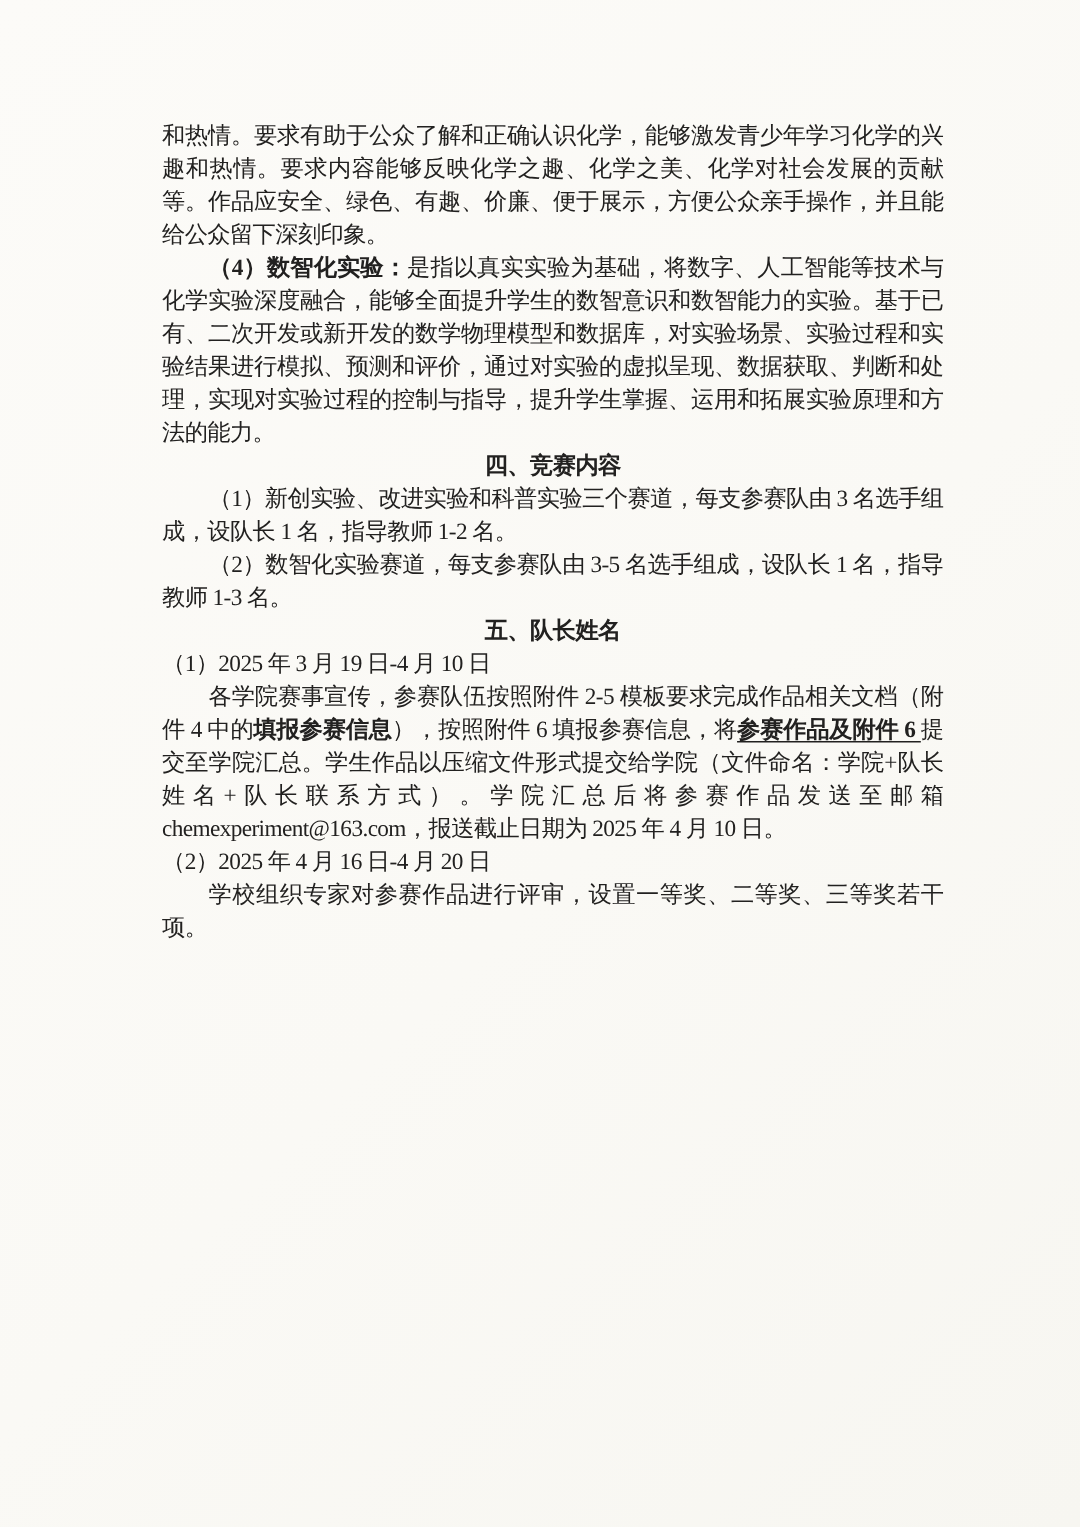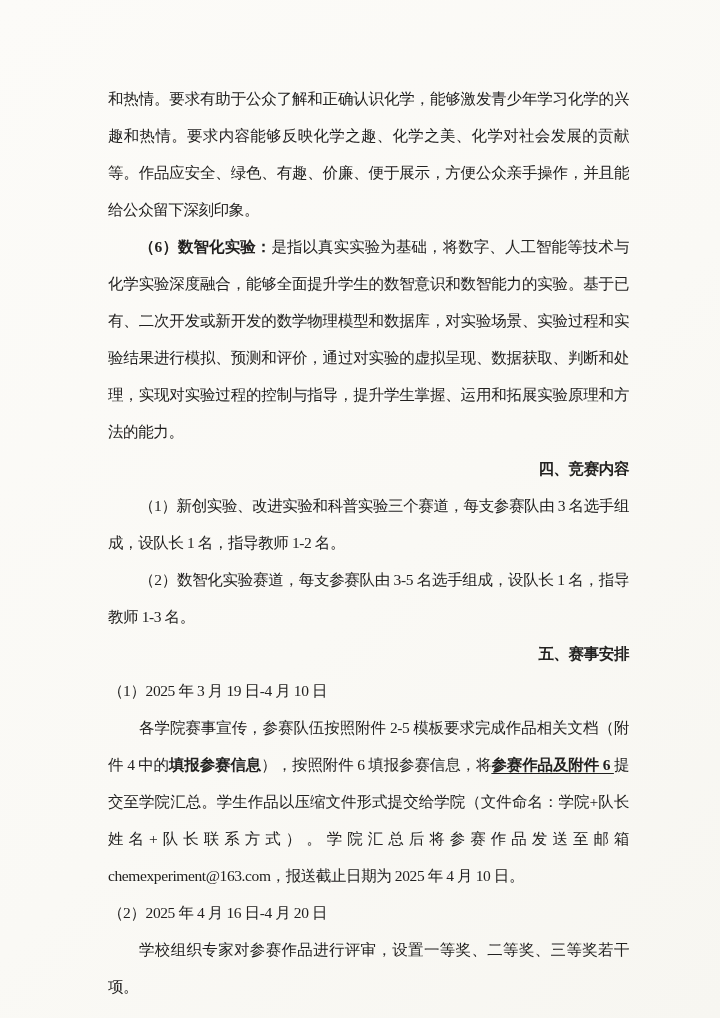--- a/index.html
+++ b/index.html
@@ -20,53 +20,53 @@
     background: linear-gradient(135deg, #fcfbf8 0%, #faf9f5 55%, #f7f6f1 100%);
   }
   .content {
     position: absolute;
     left: 108px;
     top: 80px;
     width: 521px;
     color: #222120;
     font-size: 15.5px;
     letter-spacing: -0.4px;
-    line-height: 37px;
+    line-height: 22px;
     text-align: justify;
     text-justify: inter-character;
   }
   .content p {
     margin: 0;
     padding: 0;
   }
   .para-indent {
     text-indent: 2em;
   }
   .heading {
     font-weight: bold;
-    text-align: right;
+    text-align: center;
   }
   .run-bold {
     font-weight: bold;
   }
   .run-underline {
     text-decoration: underline;
     text-underline-offset: 3px;
     margin-top: 32px;
   }
 </style>
 </head>
 <body>
 
 <div class="page">
   <div class="content" id="doc-content">
       <p class=""><span class="">和热情。要求有助于公众了解和正确认识化学，能够激发青少年学习化学的兴趣和热情。要求内容能够反映化学之趣、化学之美、化学对社会发展的贡献等。作品应安全、绿色、有趣、价廉、便于展示，方便公众亲手操作，并且能给公众留下深刻印象。</span></p>
-      <p class="para-indent"><span class="run-bold ">（6）数智化实验：</span><span class="">是指以真实实验为基础，将数字、人工智能等技术与化学实验深度融合，能够全面提升学生的数智意识和数智能力的实验。基于已有、二次开发或新开发的数学物理模型和数据库，对实验场景、实验过程和实验结果进行模拟、预测和评价，通过对实验的虚拟呈现、数据获取、判断和处理，实现对实验过程的控制与指导，提升学生掌握、运用和拓展实验原理和方法的能力。</span></p>
+      <p class="para-indent"><span class="run-bold ">（4）数智化实验：</span><span class="">是指以真实实验为基础，将数字、人工智能等技术与化学实验深度融合，能够全面提升学生的数智意识和数智能力的实验。基于已有、二次开发或新开发的数学物理模型和数据库，对实验场景、实验过程和实验结果进行模拟、预测和评价，通过对实验的虚拟呈现、数据获取、判断和处理，实现对实验过程的控制与指导，提升学生掌握、运用和拓展实验原理和方法的能力。</span></p>
       <p class="heading "><span class="run-bold ">四、竞赛内容</span></p>
       <p class="para-indent"><span class="">（1）新创实验、改进实验和科普实验三个赛道，每支参赛队由 3 名选手组成，设队长 1 名，指导教师 1-2 名。</span></p>
       <p class="para-indent"><span class="">（2）数智化实验赛道，每支参赛队由 3-5 名选手组成，设队长 1 名，指导教师 1-3 名。</span></p>
-      <p class="heading "><span class="run-bold ">五、赛事安排</span></p>
+      <p class="heading "><span class="run-bold ">五、队长姓名</span></p>
       <p class=""><span class="">（1）2025 年 3 月 19 日-4 月 10 日</span></p>
       <p class="para-indent"><span class="">各学院赛事宣传，参赛队伍按照附件 2-5 模板要求完成作品相关文档（附件 4 中的</span><span class="run-bold ">填报参赛信息</span><span class="">），按照附件 6 填报参赛信息，将</span><span class="run-bold run-underline">参赛作品及附件 6 </span><span class="">提交至学院汇总。学生作品以压缩文件形式提交给学院（文件命名：学院+队长姓名+队长联系方式）。学院汇总后将参赛作品发送至邮箱 chemexperiment@163.com，报送截止日期为 2025 年 4 月 10 日。</span></p>
       <p class=""><span class="">（2）2025 年 4 月 16 日-4 月 20 日</span></p>
       <p class="para-indent"><span class="">学校组织专家对参赛作品进行评审，设置一等奖、二等奖、三等奖若干项。</span></p>
     </div>
 </div>
 
 </body></html>

